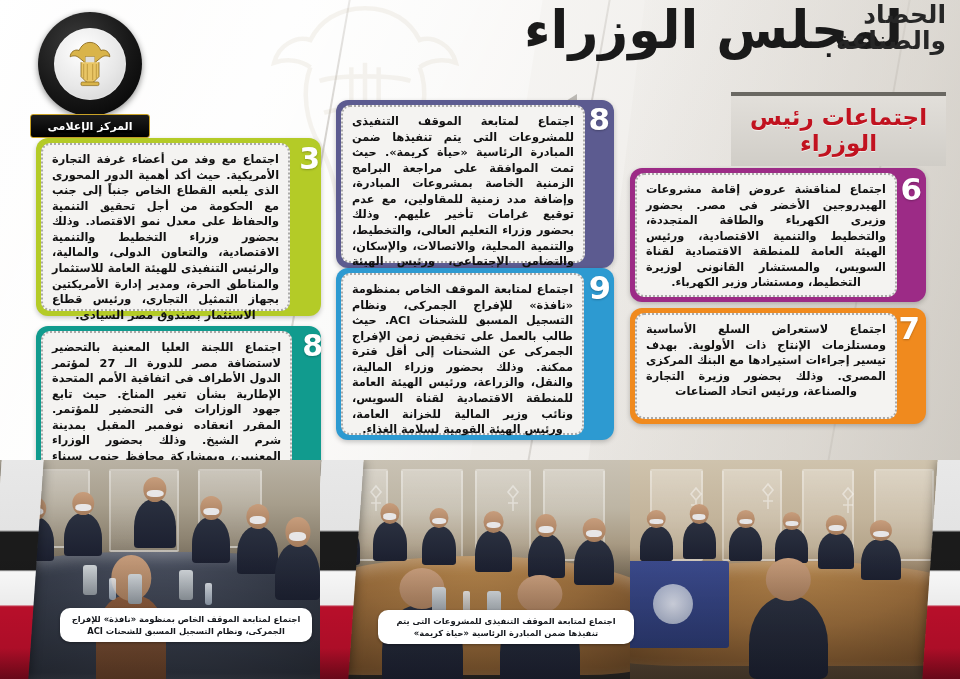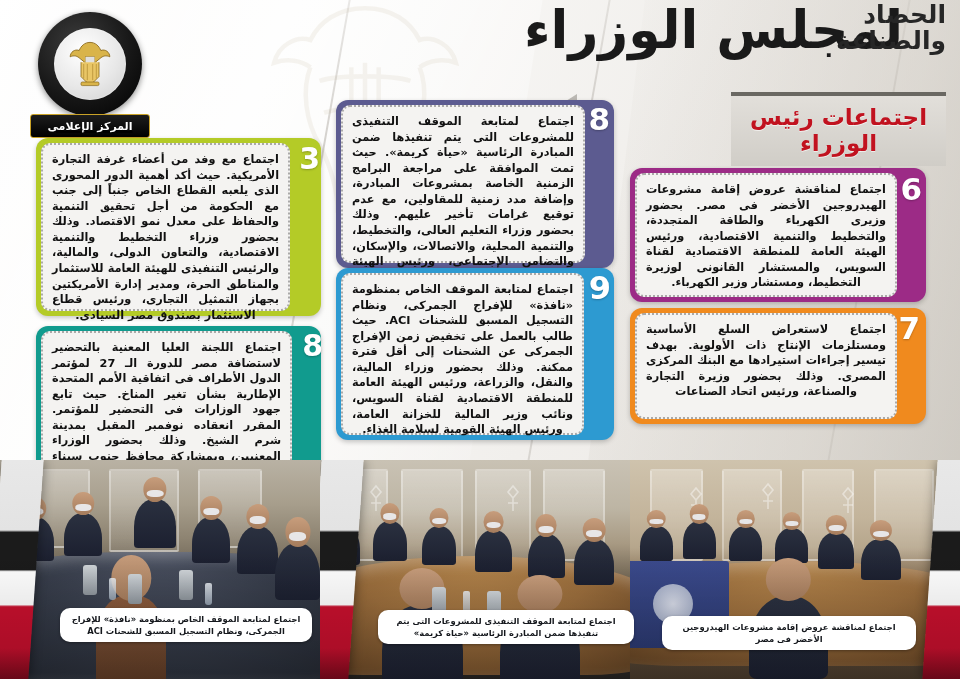--- a/index.html
+++ b/index.html
@@ -501,17 +501,14 @@
       </div>
     </div>
   </div>
 
   <div class="caption" id="cap1">
     <span>اجتماع لمتابعة الموقف الخاص بمنظومة «نافذة» للإفراج الجمركى، ونظام التسجيل المسبق للشحنات ACI</span>
   </div>
   <div class="caption" id="cap2">
     <span>اجتماع لمتابعة الموقف التنفيذى للمشروعات التى يتم تنفيذها ضمن المبادرة الرئاسية «حياة كريمة»</span>
   </div>
-  <div class="caption" id="cap3">
-    <span>اجتماع لمناقشة عروض إقامة مشروعات الهيدروجين الأخضر فى مصر</span>
-  </div>
 
 </div>
 
 </body></html>

